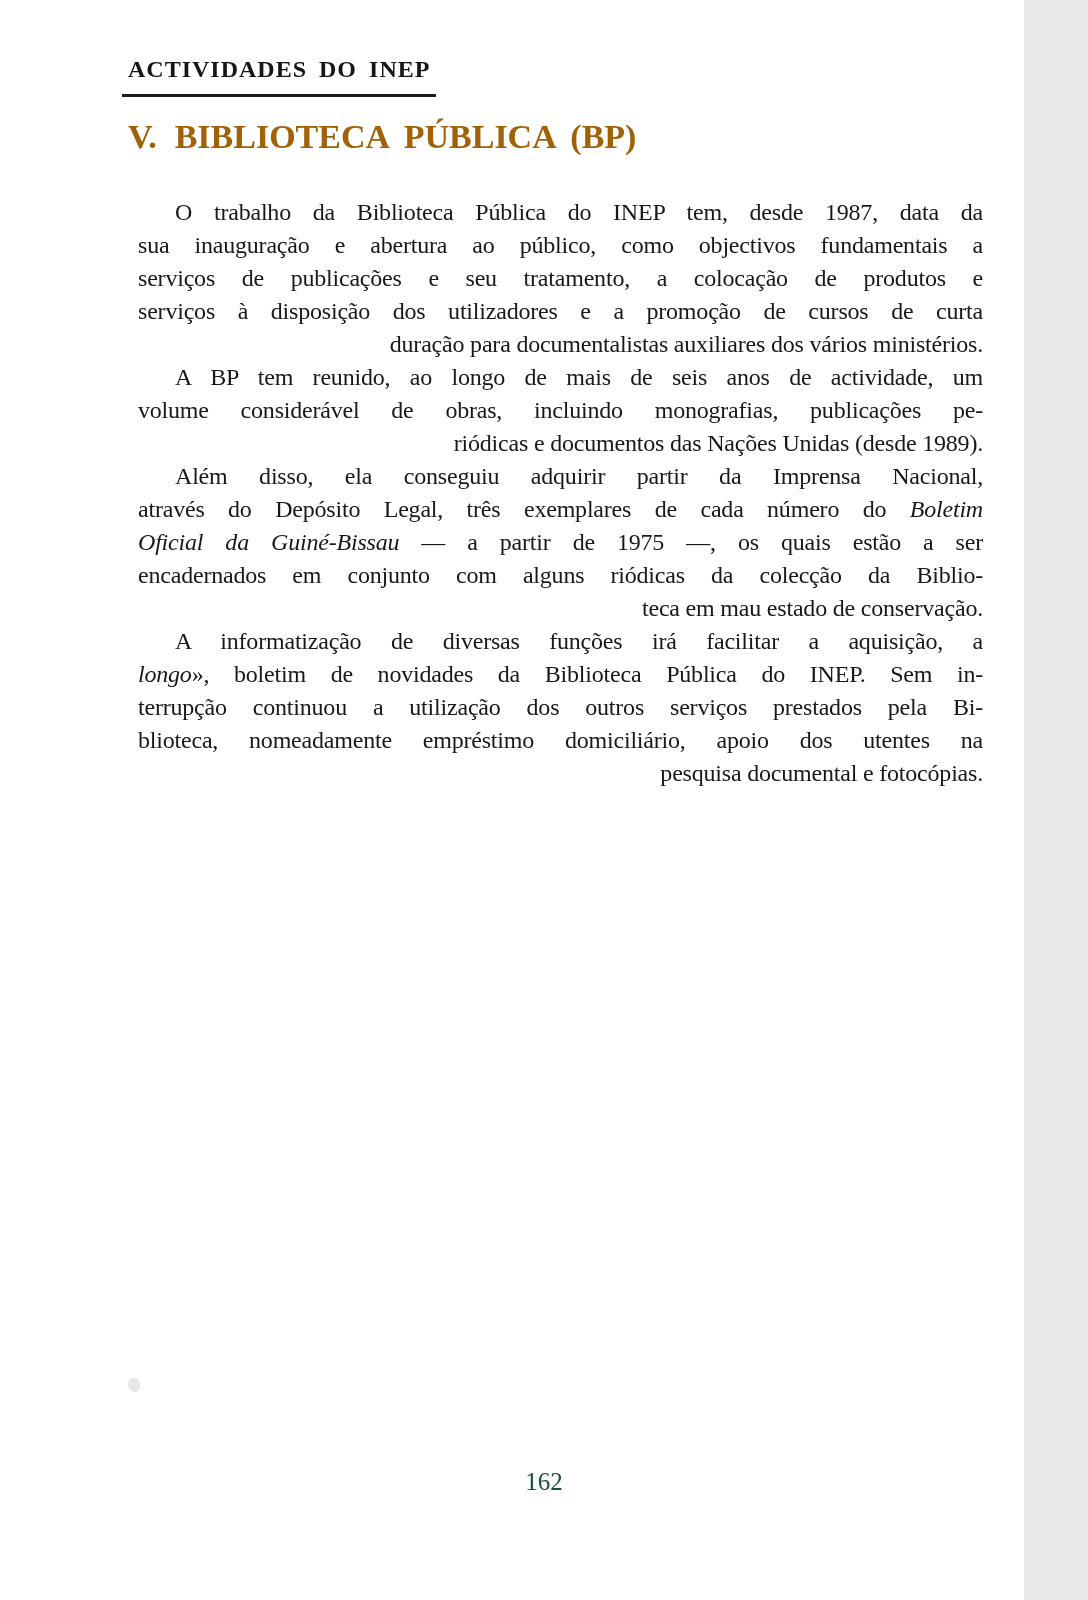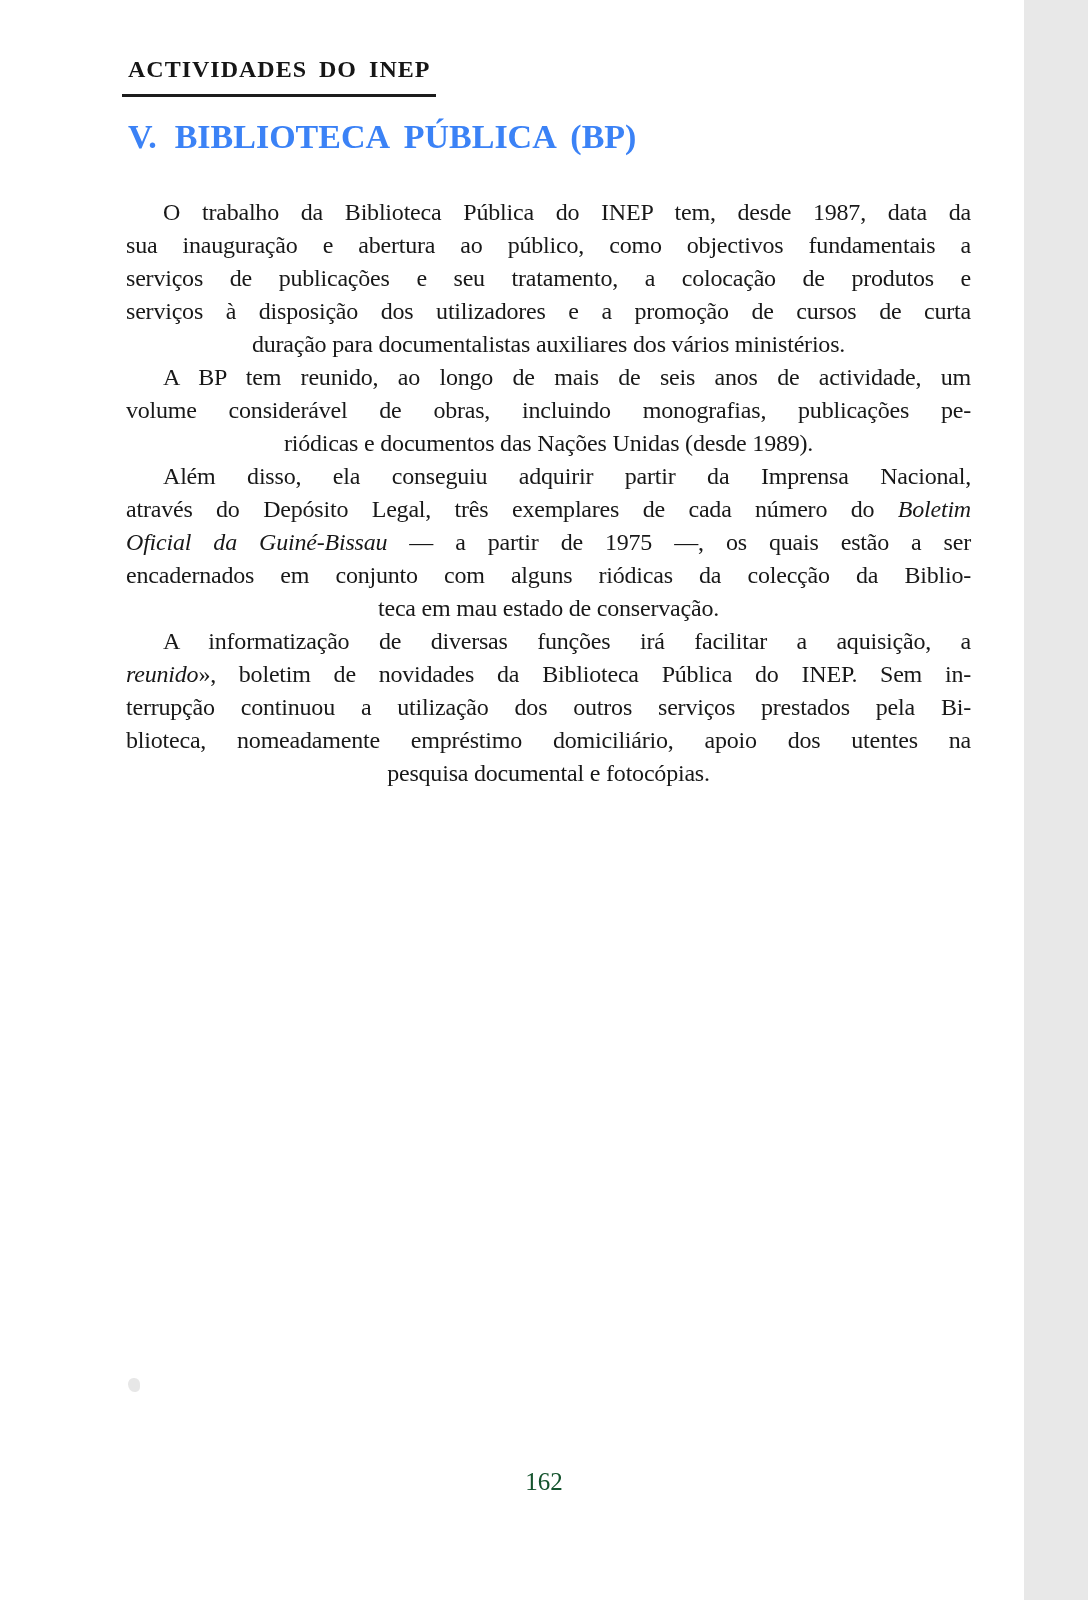--- a/index.html
+++ b/index.html
@@ -34,43 +34,43 @@
     width: 314px;
     height: 3px;
     background: #1c1c1c;
   }
   .section-title {
     position: absolute;
     left: 128px;
     top: 118px;
     font-size: 34px;
     font-weight: bold;
-    color: #3b82f6;
+    color: #a16207;
     white-space: nowrap;
   }
   .section-title .num {
     margin-right: 18px;
   }
   .section-title .ttl {
     word-spacing: 7px;
   }
   .body-text {
     position: absolute;
-    left: 126px;
+    left: 138px;
     top: 196px;
     width: 845px;
     font-size: 24px;
     line-height: 33px;
     letter-spacing: -0.2px;
     color: #181818;
   }
   .line {
     height: 33px;
     white-space: nowrap;
-    text-align: center;
+    text-align: right;
   }
   .line.j {
     white-space: normal;
     text-align: justify;
     text-align-last: justify;
   }
   .line.indent {
     padding-left: 37px;
   }
   .it {
@@ -117,21 +117,21 @@
       <div class="line"><span>duração para documentalistas auxiliares dos vários ministérios.</span></div>
       <div class="line j indent"><span>A BP tem reunido, ao longo de mais de seis anos de actividade, um</span></div>
       <div class="line j"><span>volume considerável de obras, incluindo monografias, publicações pe-</span></div>
       <div class="line"><span>riódicas e documentos das Nações Unidas (desde 1989).</span></div>
       <div class="line j indent"><span>Além disso, ela conseguiu adquirir partir da Imprensa Nacional,</span></div>
       <div class="line j"><span>através do Depósito Legal, três exemplares de cada número do </span><span class="it">Boletim</span></div>
       <div class="line j"><span class="it">Oficial da Guiné-Bissau</span><span> — a partir de 1975 —, os quais estão a ser</span></div>
       <div class="line j"><span>encadernados em conjunto com alguns riódicas da colecção da Biblio-</span></div>
       <div class="line"><span>teca em mau estado de conservação.</span></div>
       <div class="line j indent"><span>A informatização de diversas funções irá facilitar a aquisição, a</span></div>
-      <div class="line j"><span class="it">reunido</span><span>», boletim de novidades da Biblioteca Pública do INEP. Sem in-</span></div>
+      <div class="line j"><span class="it">longo</span><span>», boletim de novidades da Biblioteca Pública do INEP. Sem in-</span></div>
       <div class="line j"><span>terrupção continuou a utilização dos outros serviços prestados pela Bi-</span></div>
       <div class="line j"><span>blioteca, nomeadamente empréstimo domiciliário, apoio dos utentes na</span></div>
       <div class="line"><span>pesquisa documental e fotocópias.</span></div>
     </div>
 
   <div class="scan-artifact"></div>
 
   <div class="page-number">162</div>
 
 </div>

